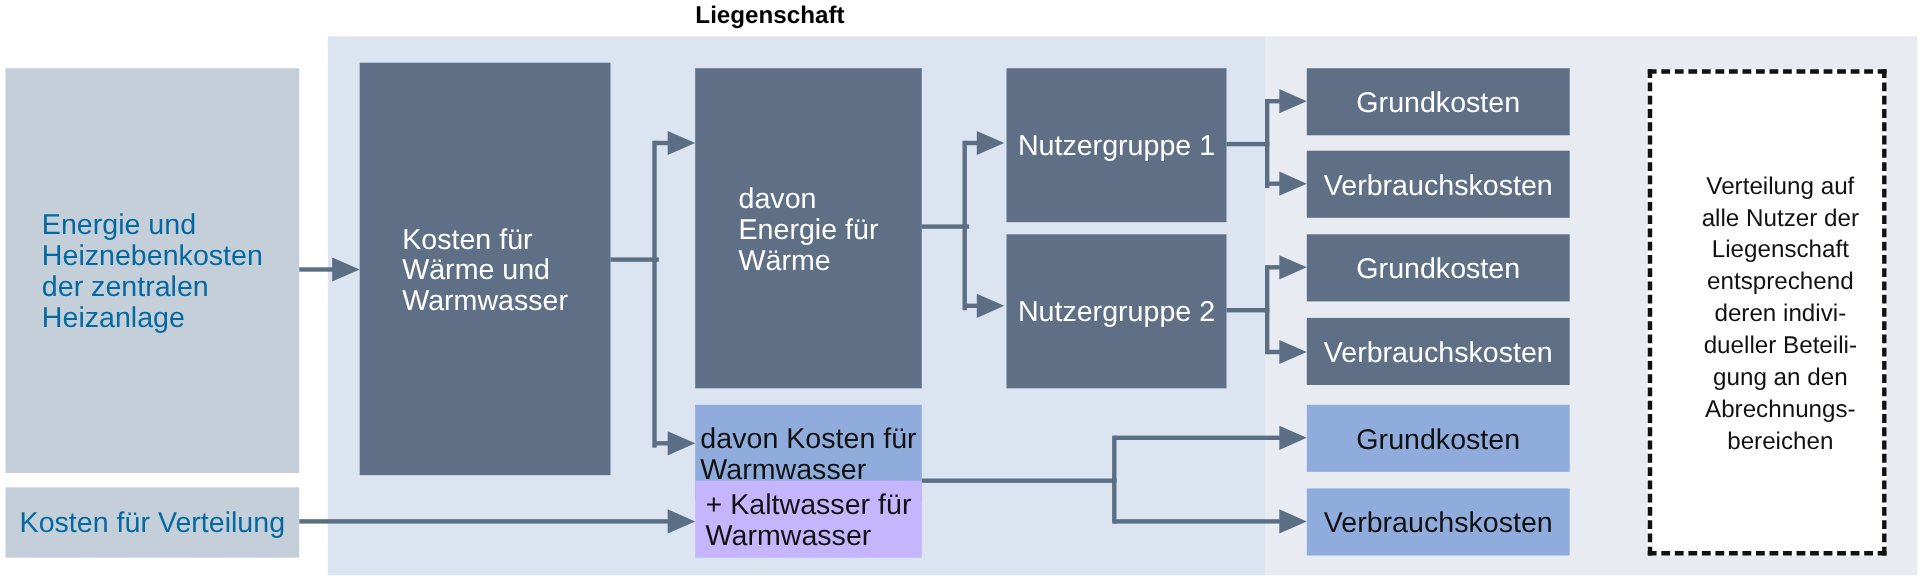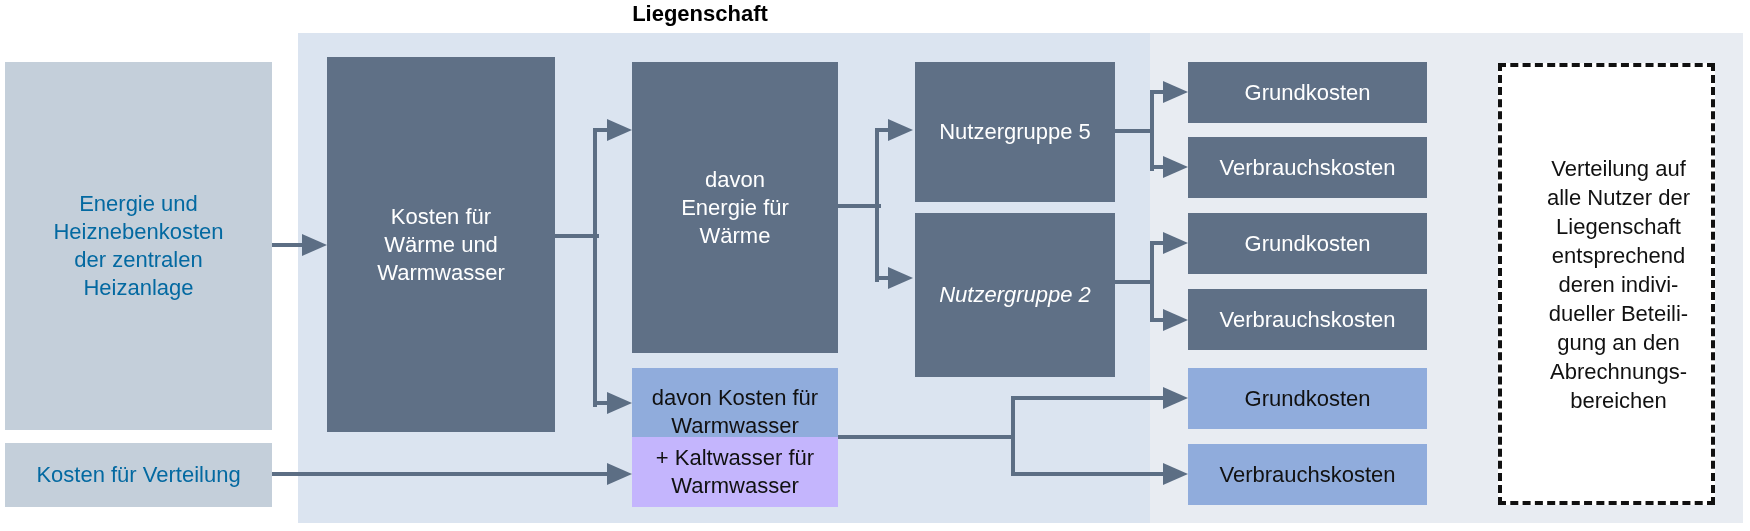--- a/index.html
+++ b/index.html
@@ -9,21 +9,21 @@
   }
   .panel{position:absolute;z-index:0;}
   .panel-vor{left:298px;top:33px;width:852px;height:490px;background:#dbe4f0;}
   .panel-unter{left:1150px;top:33px;width:593px;height:490px;background:#e8ecf2;}
   .title{
     position:absolute;top:1px;width:400px;text-align:center;
     font-size:22px;font-weight:bold;color:#000;z-index:3;
   }
   .box{
     position:absolute;z-index:2;display:flex;align-items:center;justify-content:center;
-    text-align:center;font-size:22px;line-height:28px;white-space:pre-line;
+    font-size:26px;line-height:28px;white-space:pre-line;
   }
   .dark{background:#5f7086;color:#ffffff;}
   .lightgray{background:#c4cfda;color:#0369a1;}
   .blue{background:#90acdc;color:#111;}
   .midgray{background:#c4b5fd;color:#111;}
   .annotation{
     position:absolute;z-index:2;background:#ffffff;border:4px dashed #111;
     display:flex;align-items:center;justify-content:center;text-align:center;
     font-size:22px;line-height:29px;white-space:pre-line;color:#111;box-sizing:border-box;padding-left:24px;
   }
@@ -55,22 +55,22 @@
 Warmwasser</div>
 
   <div class="box dark" style="left:632px;top:62px;width:206px;height:291px;">davon
 Energie für
 Wärme</div>
   <div class="box blue" style="left:632px;top:368px;width:206px;height:88px;">davon Kosten für
 Warmwasser</div>
   <div class="box midgray" style="left:632px;top:437px;width:206px;height:70px;">+ Kaltwasser für
 Warmwasser</div>
 
-  <div class="box dark" style="left:915px;top:62px;width:200px;height:140px;">Nutzergruppe 5</div>
-  <div class="box dark" style="left:915px;top:213px;width:200px;height:164px;font-style:italic;">Nutzergruppe 2</div>
+  <div class="box dark" style="left:915px;top:62px;width:200px;height:140px;">Nutzergruppe 1</div>
+  <div class="box dark" style="left:915px;top:213px;width:200px;height:140px;">Nutzergruppe 2</div>
 
   <div class="box dark" style="left:1188px;top:62px;width:239px;height:61px;">Grundkosten</div>
   <div class="box dark" style="left:1188px;top:137px;width:239px;height:61px;">Verbrauchskosten</div>
   <div class="box dark" style="left:1188px;top:213px;width:239px;height:61px;">Grundkosten</div>
   <div class="box dark" style="left:1188px;top:289px;width:239px;height:61px;">Verbrauchskosten</div>
   <div class="box blue" style="left:1188px;top:368px;width:239px;height:61px;">Grundkosten</div>
   <div class="box blue" style="left:1188px;top:444px;width:239px;height:61px;">Verbrauchskosten</div>
 
   <div class="annotation" style="left:1498px;top:63px;width:217px;height:442px;">Verteilung auf
 alle Nutzer der

